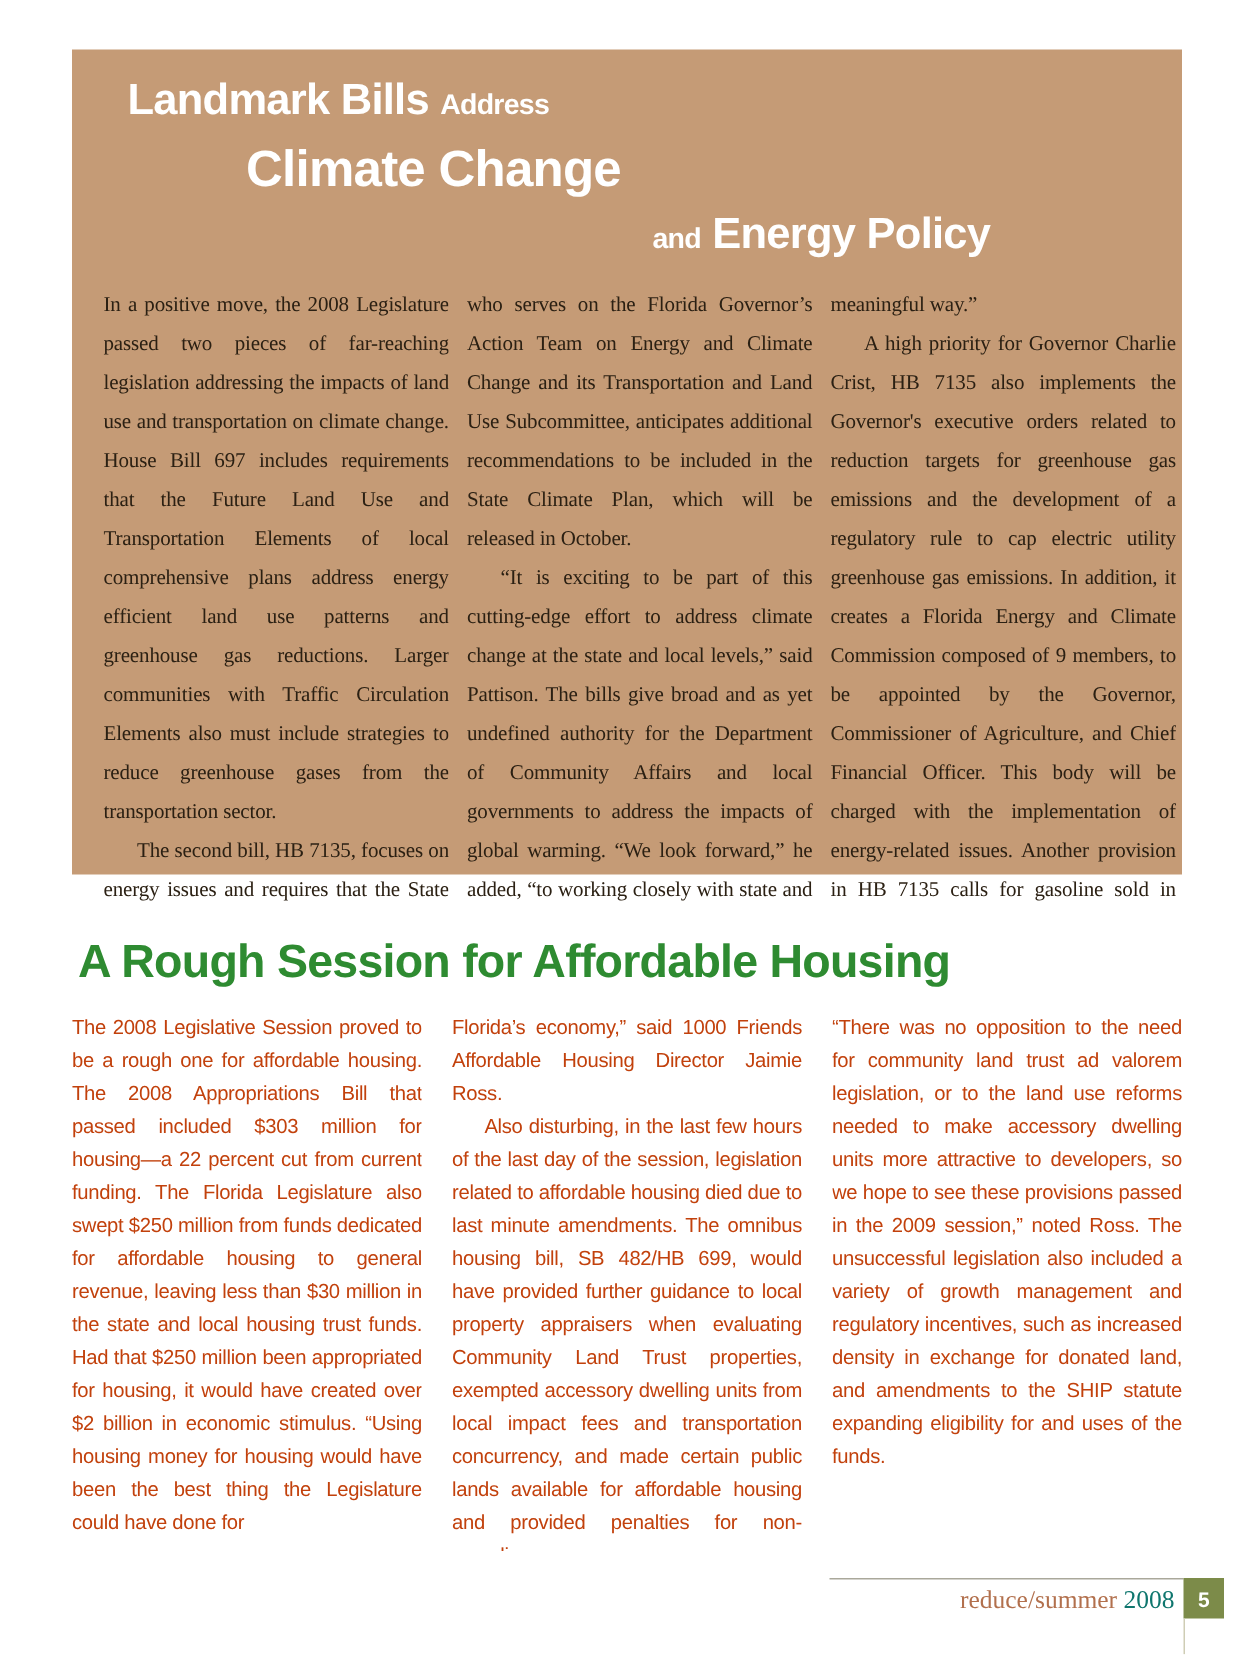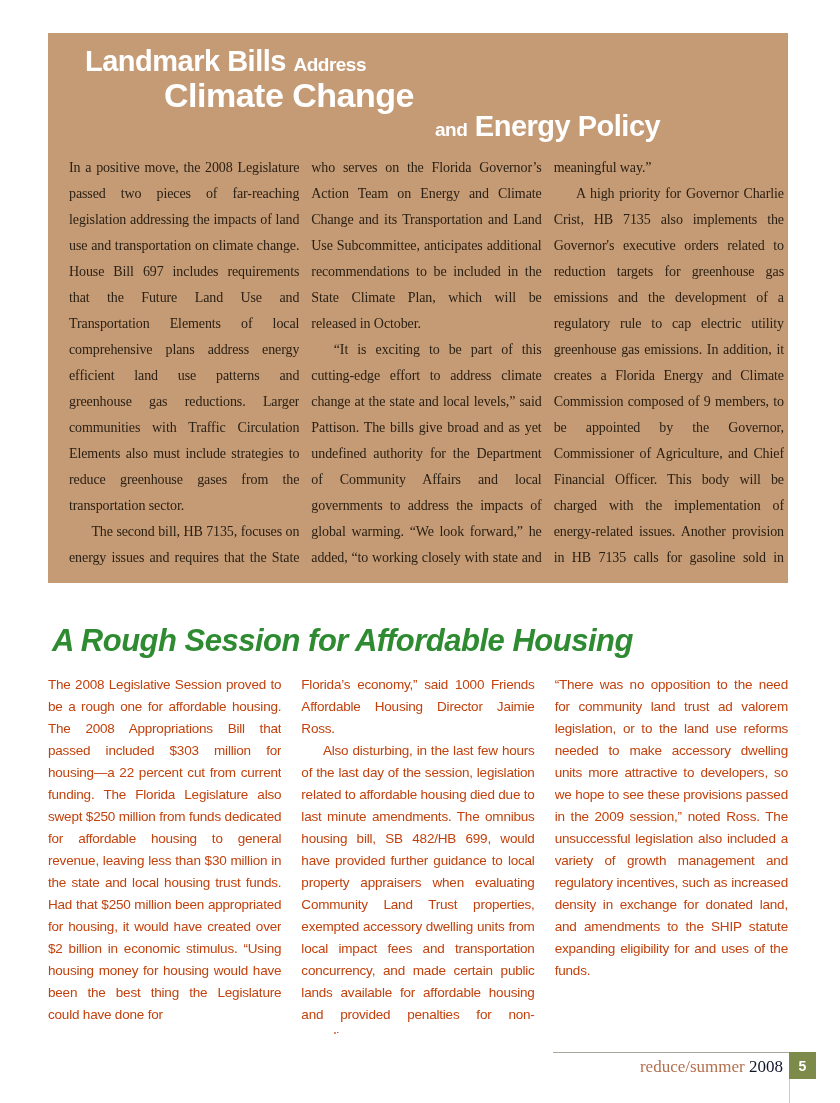--- a/index.html
+++ b/index.html
@@ -1,50 +1,50 @@
 <!DOCTYPE html>
 <html lang="en"><head>
 <meta charset="utf-8">
 <style>
   html,body{margin:0;padding:0;background:#ffffff;}
   .page{position:relative;width:840px;height:1103px;background:#ffffff;overflow:hidden;
         font-family:"Liberation Sans",sans-serif;}
 
   
   .feature{position:absolute;left:48px;top:33px;width:740px;height:550px;background:#c59b76;}
-  .feature-title{padding-top:13px;color:#ffffff;font-weight:bold;letter-spacing:-0.5px;line-height:31px;}
+  .feature-title{padding-top:13px;color:#ffffff;font-weight:bold;letter-spacing:-0.5px;line-height:43px;}
   .ft-line{white-space:nowrap;}
   .ft-line1{padding-left:37px;font-size:29px;}
   .ft-line1 .small{font-size:19px;}
   .ft-line2{padding-left:116px;font-size:34px;}
   .ft-line3{padding-left:363px;font-size:29px;margin-left:24px;}
   .ft-line3 .small{font-size:19px;}
 
   .feature-cols{display:flex;gap:12px;padding:10px 4px 0 21px;}
   .feature-col{flex:1 1 0;height:420px;overflow:hidden;
       font-family:"Liberation Serif",serif;font-size:14px;line-height:26px;
       color:#2b2013;text-align:justify;letter-spacing:-0.1px;}
   .feature-col p{margin:0;}
   .feature-col p.indent{text-indent:1.6em;}
 
   
   .housing-heading{position:absolute;left:52px;top:602px;width:740px;
-      font-size:31px;font-weight:bold;color:#2e8b31;letter-spacing:-0.5px;font-style:italic;}
+      font-size:31px;font-weight:bold;color:#2e8b31;letter-spacing:-0.5px;}
   .housing-cols{position:absolute;left:48px;top:651px;width:740px;display:flex;gap:20px;}
   .housing-col{flex:1 1 0;height:360px;overflow:hidden;
       font-size:13.5px;line-height:22px;color:#c2410c;text-align:justify;letter-spacing:-0.2px;margin-top:23px;}
   .housing-col p{margin:0;}
   .housing-col p.indent{text-indent:1.6em;}
 
   
   .footer-rule{position:absolute;left:553px;top:1052px;width:236px;height:1px;background:#aaa89b;}
   .footer-issue{position:absolute;top:1057px;right:57px;white-space:nowrap;
       font-family:"Liberation Serif",serif;font-size:17px;}
   .footer-issue .season{color:#b2704d;}
-  .footer-issue .year{color:#0f172a;}
+  .footer-issue .year{color:#0f766e;}
   .page-badge{position:absolute;left:789px;top:1052px;width:27px;height:27px;background:#7c8b49;
       color:#ffffff;font-size:14px;font-weight:bold;display:flex;align-items:center;justify-content:center;}
   .footer-vrule{position:absolute;left:789px;top:1079px;width:1px;height:24px;background:#cfcdb5;}
 </style>
 </head>
 <body>
 
 <div class="page">
 
   <section class="feature">

